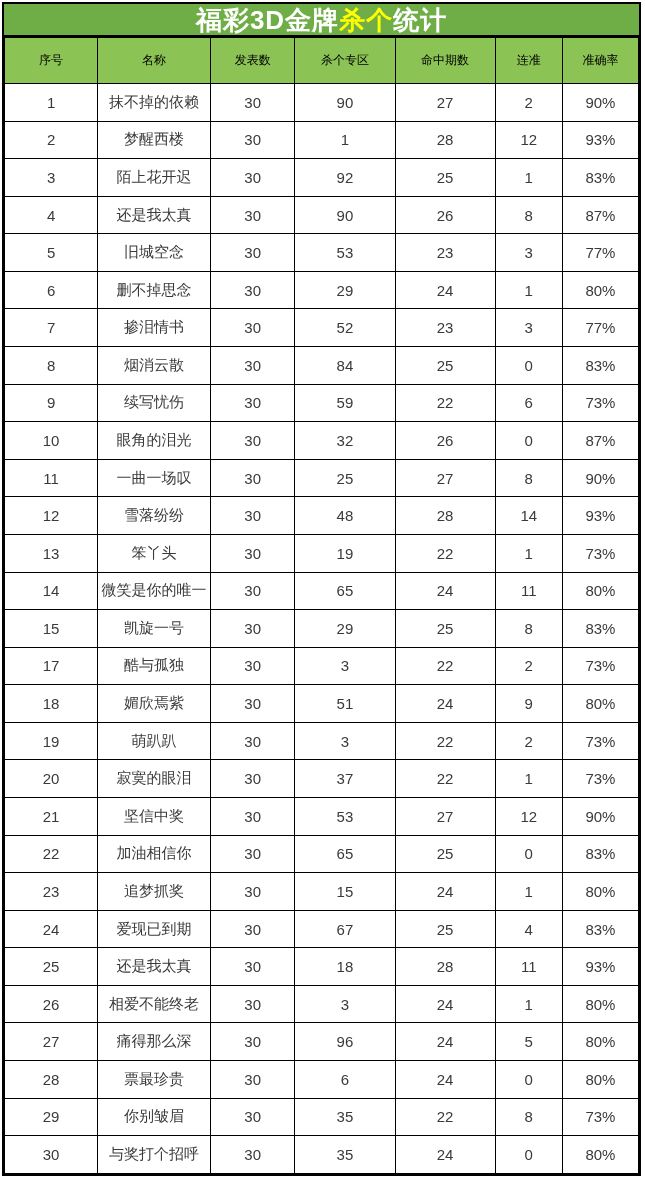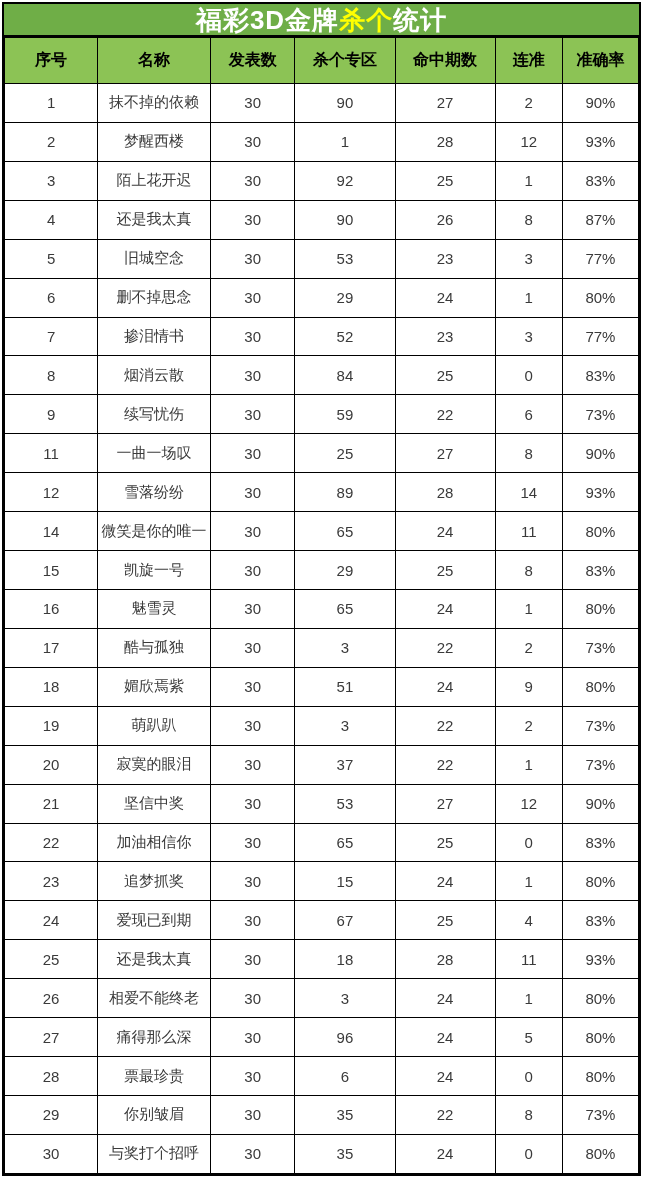--- a/index.html
+++ b/index.html
@@ -39,22 +39,22 @@
     border: 1px solid #000;
     text-align: center;
     vertical-align: middle;
     white-space: nowrap;
     overflow: hidden;
     padding: 0;
   }
   thead tr { height: 46px; }
   thead th {
     background: var(--header-bg, #8CC355);
-    font-size: 16px;
-    font-weight: bold;
+    font-size: 12px;
+    font-weight: normal;
     color: #000;
   }
   tbody td {
     font-size: 15px;
     color: var(--cell-text, #3A3A3A);
     background: #fff;
   }
   col.c-index      { width: 14.7%; }
   col.c-name       { width: 17.8%; }
   col.c-published  { width: 13.3%; }
@@ -170,63 +170,72 @@
         <tr>
           <td>9</td>
           <td>续写忧伤</td>
           <td>30</td>
           <td>59</td>
           <td>22</td>
           <td>6</td>
           <td>73%</td>
         </tr>
         <tr>
+          <td>10</td>
+          <td>眼角的泪光</td>
+          <td>30</td>
+          <td>32</td>
+          <td>26</td>
+          <td>0</td>
+          <td>87%</td>
+        </tr>
+        <tr>
           <td>11</td>
           <td>一曲一场叹</td>
           <td>30</td>
           <td>25</td>
           <td>27</td>
           <td>8</td>
           <td>90%</td>
         </tr>
         <tr>
           <td>12</td>
           <td>雪落纷纷</td>
           <td>30</td>
-          <td>89</td>
+          <td>48</td>
           <td>28</td>
           <td>14</td>
           <td>93%</td>
         </tr>
         <tr>
+          <td>13</td>
+          <td>笨丫头</td>
+          <td>30</td>
+          <td>19</td>
+          <td>22</td>
+          <td>1</td>
+          <td>73%</td>
+        </tr>
+        <tr>
           <td>14</td>
           <td>微笑是你的唯一</td>
           <td>30</td>
           <td>65</td>
           <td>24</td>
           <td>11</td>
           <td>80%</td>
         </tr>
         <tr>
           <td>15</td>
           <td>凯旋一号</td>
           <td>30</td>
           <td>29</td>
           <td>25</td>
           <td>8</td>
           <td>83%</td>
-        </tr>
-        <tr>
-          <td>16</td>
-          <td>魅雪灵</td>
-          <td>30</td>
-          <td>65</td>
-          <td>24</td>
-          <td>1</td>
-          <td>80%</td>
         </tr>
         <tr>
           <td>17</td>
           <td>酷与孤独</td>
           <td>30</td>
           <td>3</td>
           <td>22</td>
           <td>2</td>
           <td>73%</td>
         </tr>

